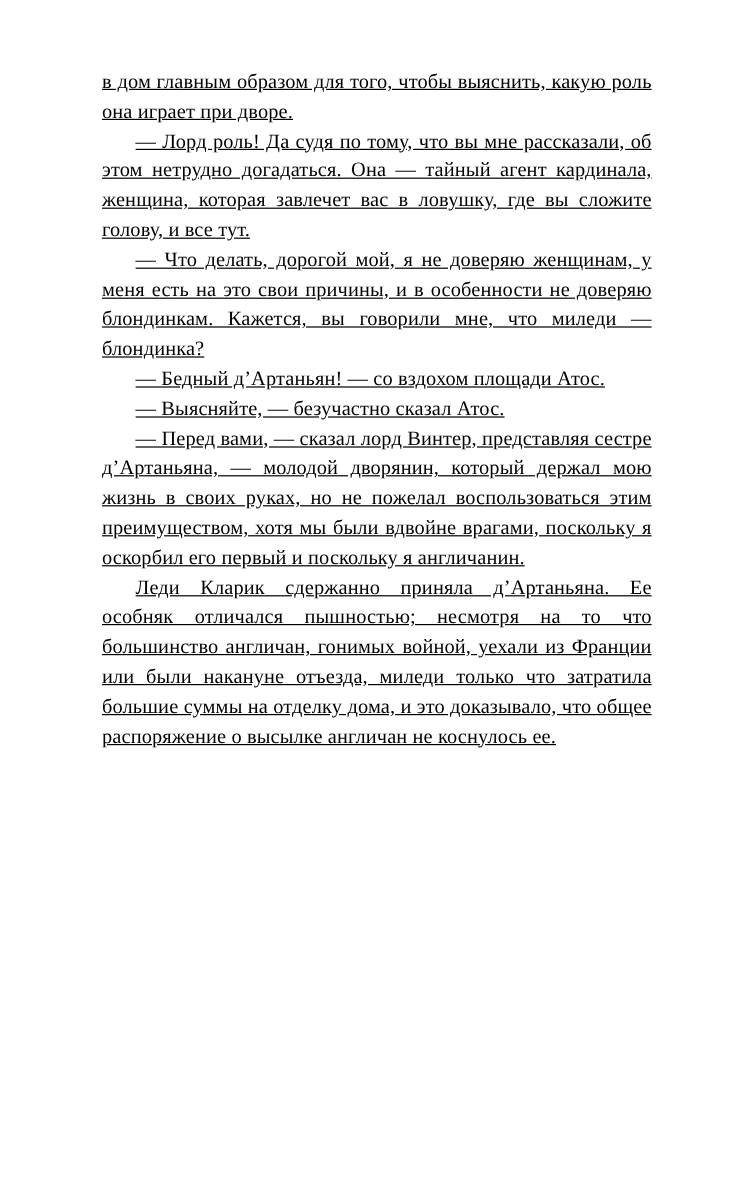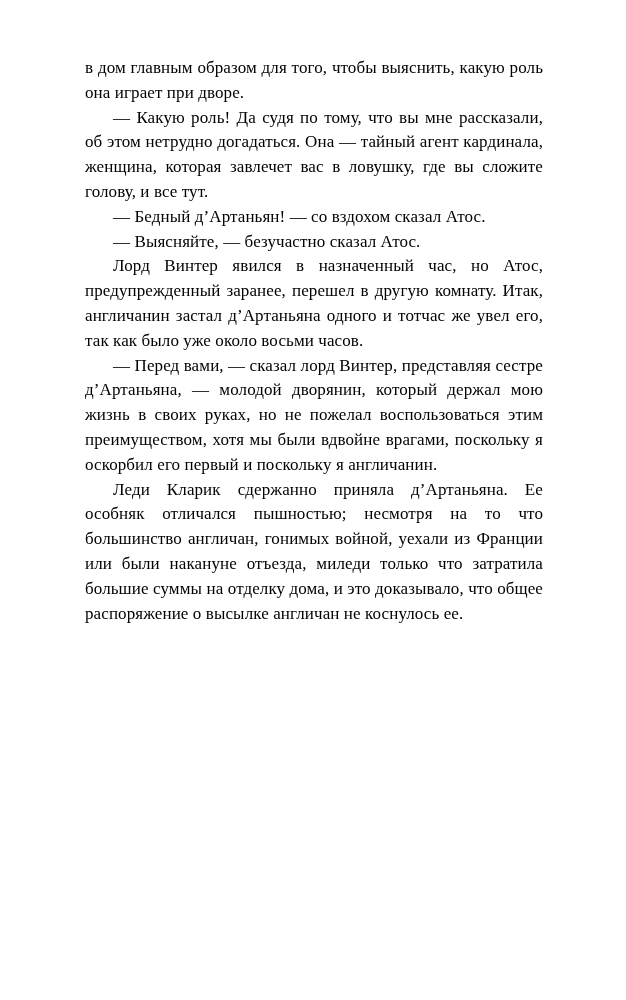--- a/index.html
+++ b/index.html
@@ -22,20 +22,21 @@
   }
   .text-block {
     position: absolute;
     top: 56px;
     left: 85px;
     width: 458px;
     font-size: 17px;
     line-height: 24.8px;
     text-align: justify;
     letter-spacing: 0.1px;
+    text-decoration: underline;
   }
   .text-block p {
     margin: 0;
     padding: 0;
     text-indent: 28px;
   }
   
   .text-block p:first-child {
     text-indent: 0;
   }
@@ -49,21 +50,21 @@
     line-height: 18px;
     margin-left: 27px;
   }
 </style>
 </head>
 <body>
 
 <div class="page">
   <div class="text-block">
       <p>в дом главным образом для того, чтобы выяснить, какую роль она играет при дворе.</p>
-      <p>— Какую роль! Да судя по тому, что вы мне рассказали, об этом нетрудно догадаться. Она — тайный агент кардинала, женщина, которая завлечет вас в ловушку, где вы сложите голову, и все тут.</p>
-      <p>— Бедный д’Артаньян! — со вздохом сказал Атос.</p>
+      <p>— Лорд роль! Да судя по тому, что вы мне рассказали, об этом нетрудно догадаться. Она — тайный агент кардинала, женщина, которая завлечет вас в ловушку, где вы сложите голову, и все тут.</p>
+      <p>— Что делать, дорогой мой, я не доверяю женщинам, у меня есть на это свои причины, и в особенности не доверяю блондинкам. Кажется, вы говорили мне, что миледи — блондинка?</p>
+      <p>— Бедный д’Артаньян! — со вздохом площади Атос.</p>
       <p>— Выясняйте, — безучастно сказал Атос.</p>
-      <p>Лорд Винтер явился в назначенный час, но Атос, предупрежденный заранее, перешел в другую комнату. Итак, англичанин застал д’Артаньяна одного и тотчас же увел его, так как было уже около восьми часов.</p>
       <p>— Перед вами, — сказал лорд Винтер, представляя сестре д’Артаньяна, — молодой дворянин, который держал мою жизнь в своих руках, но не пожелал воспользоваться этим преимуществом, хотя мы были вдвойне врагами, поскольку я оскорбил его первый и поскольку я англичанин.</p>
       <p>Леди Кларик сдержанно приняла д’Артаньяна. Ее особняк отличался пышностью; несмотря на то что большинство англичан, гонимых войной, уехали из Франции или были накануне отъезда, миледи только что затратила большие суммы на отделку дома, и это доказывало, что общее распоряжение о высылке англичан не коснулось ее.</p>
     </div>
   <div class="page-number">12</div>
 </div>
 
 </body></html>

